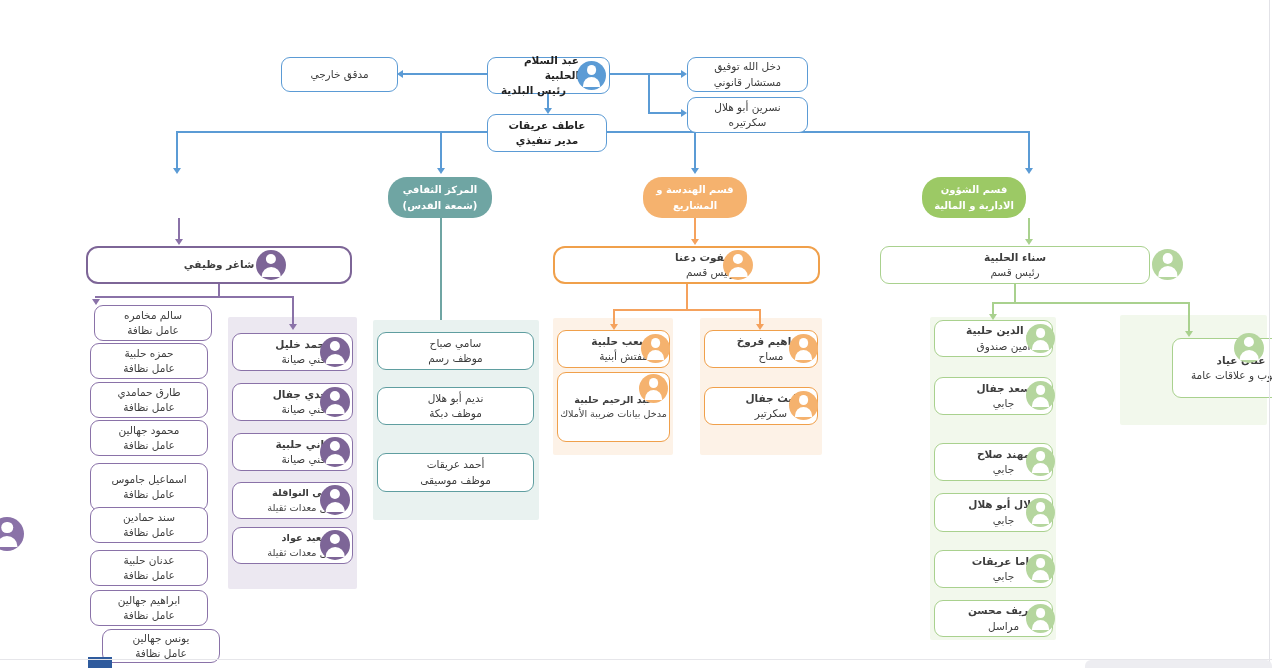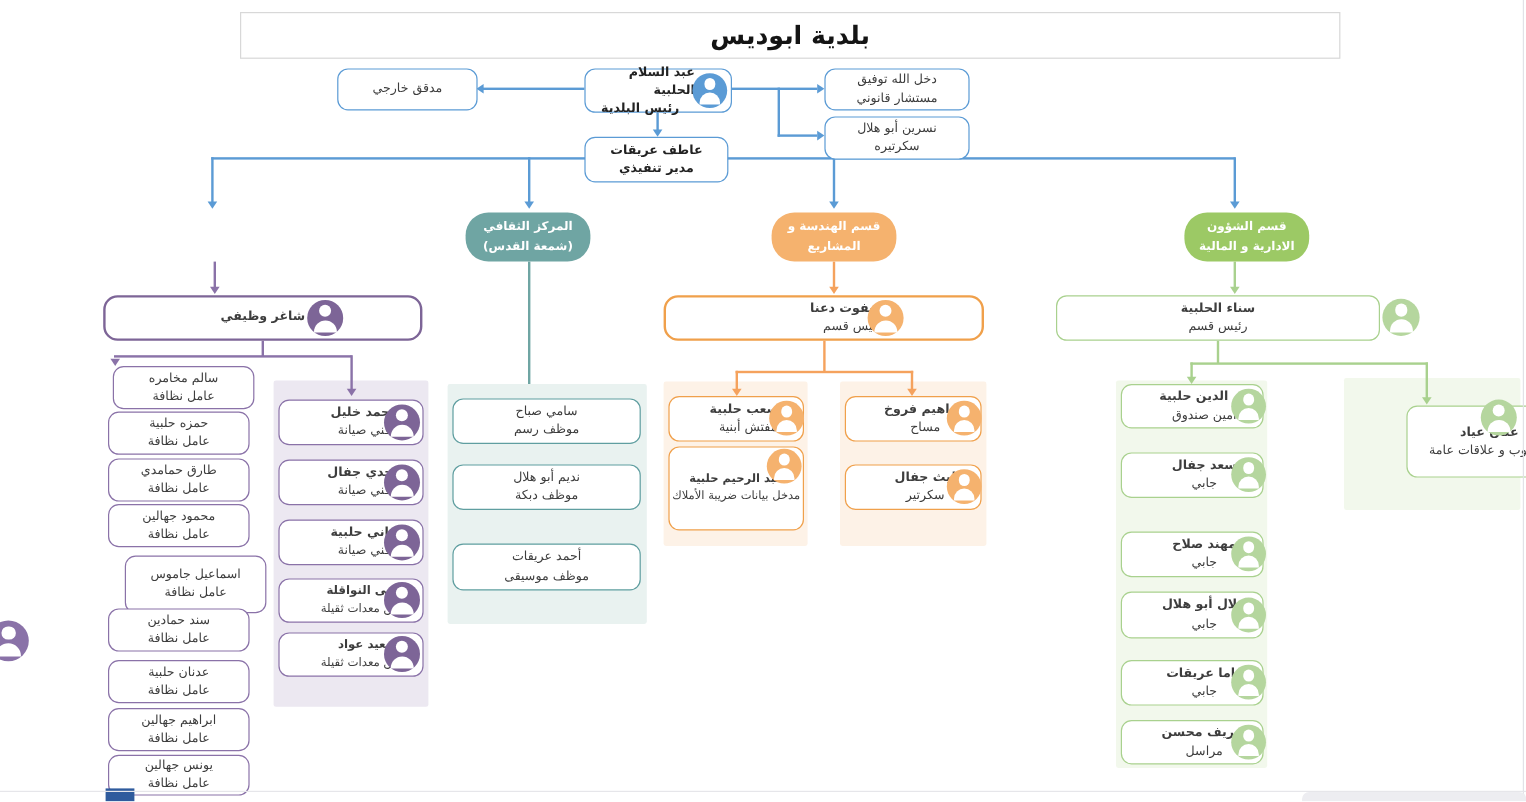--- a/index.html
+++ b/index.html
@@ -35,23 +35,20 @@
   .title-box{position:absolute;left:200px;top:10px;width:915px;height:37px;border:1px solid #d8d8d8;
              background:#fff;display:flex;align-items:center;justify-content:center;
              font-weight:bold;font-size:21px;color:#141414;direction:rtl;z-index:2;}
   .edge{position:absolute;background:#e2e2e7;z-index:4;}
 </style>
 </head>
 <body>
 
 <div class="canvas">
 
-  <div class="title-box">
-    <span>بلدية ابوديس</span>
-  </div>
 
   <div class="ln" style="left:402px;top:73px;width:85px;height:2px;background:#5B9BD5"></div>
   <div class="ah ah-l" style="left:397px;top:70px;color:#5B9BD5"></div>
   <div class="ln" style="left:610px;top:73px;width:71px;height:2px;background:#5B9BD5"></div>
   <div class="ah ah-r" style="left:681px;top:70px;color:#5B9BD5"></div>
   <div class="ln" style="left:648px;top:73px;width:2px;height:41px;background:#5B9BD5"></div>
   <div class="ln" style="left:648px;top:112px;width:33px;height:2px;background:#5B9BD5"></div>
   <div class="ah ah-r" style="left:681px;top:109px;color:#5B9BD5"></div>
   <div class="ln" style="left:547px;top:94px;width:2px;height:15px;background:#5B9BD5"></div>
   <div class="ah ah-d" style="left:544px;top:108px;color:#5B9BD5"></div>
@@ -92,21 +89,21 @@
   </div>
 
   <div class="pill" style="left:643px;top:177px;width:104px;height:41px;background:#F5B26E">
     <span>قسم الهندسة و</span>
     <span>المشاريع</span>
   </div>
   <div class="pill" style="left:388px;top:177px;width:104px;height:41px;background:#6FA5A3">
     <span>المركز الثقافي</span>
     <span>(شمعة القدس)</span>
   </div>
-  <div class="pill" style="left:987px;top:177px;width:104px;height:41px;background:#9CC965">
+  <div class="pill" style="left:922px;top:177px;width:104px;height:41px;background:#9CC965">
     <span>قسم الشؤون</span>
     <span>الادارية و المالية</span>
   </div>
 
   <div class="ln" style="left:178px;top:218px;width:2px;height:22px;background:#8A72A8"></div>
   <div class="ah ah-d" style="left:175px;top:239px;color:#8A72A8"></div>
 
   <div class="card b-purple2" style="left:86px;top:246px;width:266px;height:38px">
     <span style="font-weight:bold">شاغر وظيفي</span>
   </div>
@@ -127,37 +124,37 @@
     <span>عامل نظافة</span>
   </div>
   <div class="card b-purple plain" style="left:90px;top:382px;width:118px;height:36px">
     <span class="nm">طارق حمامدي</span>
     <span>عامل نظافة</span>
   </div>
   <div class="card b-purple plain" style="left:90px;top:420px;width:118px;height:36px">
     <span class="nm">محمود جهالين</span>
     <span>عامل نظافة</span>
   </div>
-  <div class="card b-purple plain" style="left:104px;top:463px;width:118px;height:48px">
+  <div class="card b-purple plain" style="left:90px;top:463px;width:118px;height:48px">
     <span class="nm">اسماعيل جاموس</span>
     <span>عامل نظافة</span>
   </div>
   <div class="card b-purple plain" style="left:90px;top:507px;width:118px;height:36px">
     <span class="nm">سند حمادين</span>
     <span>عامل نظافة</span>
   </div>
   <div class="card b-purple plain" style="left:90px;top:550px;width:118px;height:36px">
     <span class="nm">عدنان حلبية</span>
     <span>عامل نظافة</span>
   </div>
   <div class="card b-purple plain" style="left:90px;top:590px;width:118px;height:36px">
     <span class="nm">ابراهيم جهالين</span>
     <span>عامل نظافة</span>
   </div>
-  <div class="card b-purple plain" style="left:90px;top:629px;width:118px;height:34px">
+  <div class="card b-purple plain" style="left:102px;top:629px;width:118px;height:34px">
     <span class="nm">يونس جهالين</span>
     <span>عامل نظافة</span>
   </div>
 
   <div class="panel" style="left:228px;top:317px;width:129px;height:272px;background:#ECE8F1"></div>
   <div class="card b-purple" style="left:232px;top:333px;width:121px;height:38px;padding-left:22px">
     <span class="nm">محمد خليل</span>
     <span>فني صيانة</span>
   </div>
   <span class="pi" style="left:320px;top:337px;width:30px;height:30px;background:#7D6597"></span>

